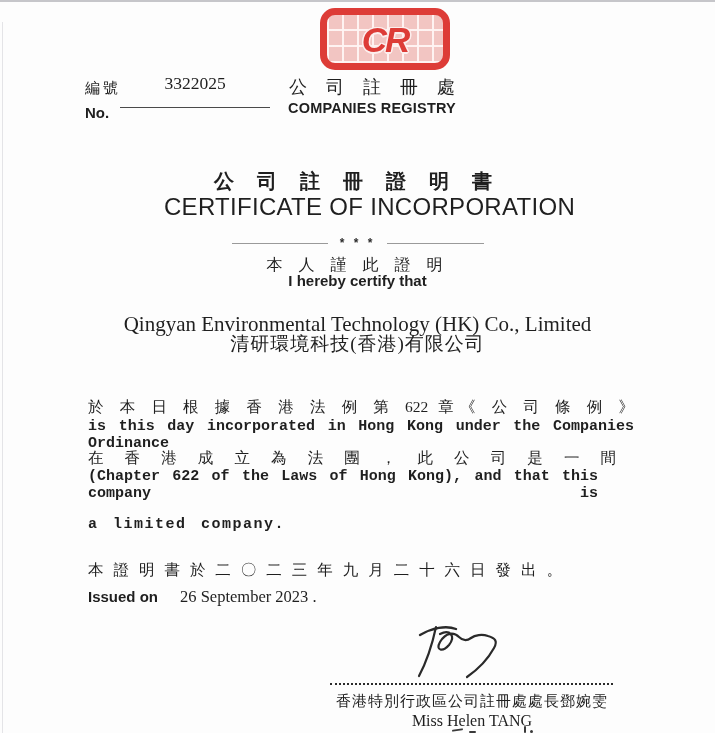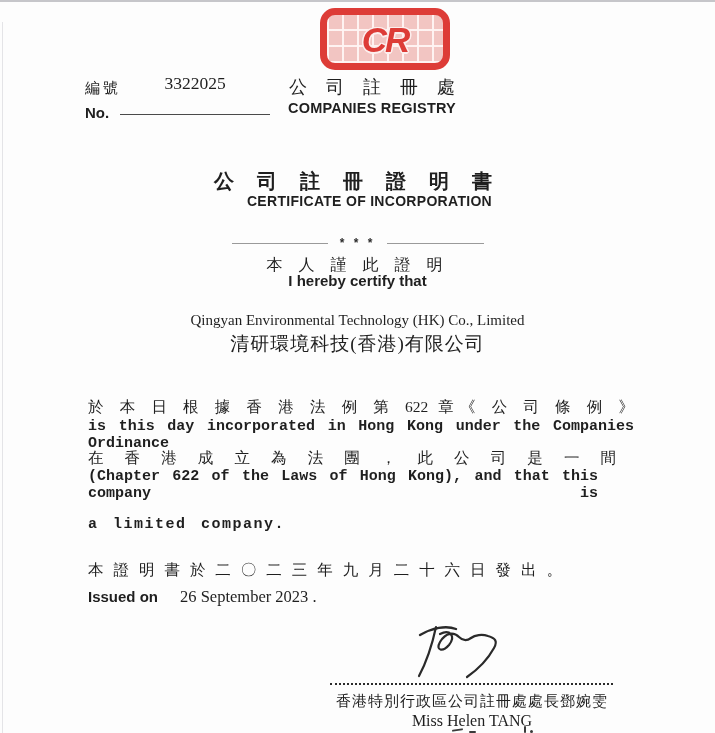--- a/index.html
+++ b/index.html
@@ -8,21 +8,21 @@
     position:relative; width:715px; height:733px; margin:0 auto;
     background:#fdfdfd; overflow:hidden;
     font-family:"Liberation Serif", serif; color:#1f1f1f;
   }
   .edge-top{ position:absolute; top:0; left:0; right:0; height:2px; background:#c6c6ca; }
   .edge-left{ position:absolute; top:22px; left:2px; width:1px; height:711px; background:#e4e4e7; }
 
   
   .num-label-cn{ position:absolute; left:85px; top:79px; font-size:15px; letter-spacing:3px; }
   .num-value{ position:absolute; left:120px; top:73px; width:150px; text-align:center;
-    font-size:17.5px; border-bottom:1.5px solid #4a4a4a; padding-bottom:20px; }
+    font-size:17.5px; border-bottom:1.5px solid #4a4a4a; padding-bottom:13px; }
   .num-label-en{ position:absolute; left:85px; top:104px; font-family:"Liberation Sans",sans-serif;
     font-weight:bold; font-size:15px; }
 
   
   .logo{
     position:absolute; left:320px; top:8px; width:130px; height:62px;
     border:7px solid #dd3c37; border-radius:15px;
     background-color:#f2c5c2;
     background-image:
       repeating-linear-gradient(90deg, rgba(255,245,244,.95) 0 2px, transparent 2px 15px),
@@ -35,33 +35,33 @@
     text-shadow:-1.5px 0 #fceeed, 1.5px 0 #fceeed, 0 -1.5px #fceeed, 0 1.5px #fceeed,
       -1px -1px #fceeed, 1px 1px #fceeed, -1px 1px #fceeed, 1px -1px #fceeed;
   }
   .registry-cn{ position:absolute; left:289px; top:75px; font-family:"Liberation Sans",sans-serif;
     font-size:18px; letter-spacing:7px; white-space:nowrap; }
   .registry-en{ position:absolute; left:288px; top:100px; font-family:"Liberation Sans",sans-serif;
     font-weight:bold; font-size:14.5px; letter-spacing:.2px; }
 
   .centered{ position:absolute; left:0; width:715px; text-align:center; }
   .title-cn{ top:168px; font-size:20px; font-weight:600; letter-spacing:9px; }
-  .title-en{ top:193px; font-family:"Liberation Sans",sans-serif; font-weight:bold;
-    font-size:14px; letter-spacing:.3px;padding-left:24px; }
+  .title-en{ top:193px; font-family:"Liberation Sans",sans-serif; font-weight:normal;
+    font-size:24px; letter-spacing:.3px;padding-left:24px; }
 
   .divider{ position:absolute; left:50%; top:236px; transform:translateX(-50%);
     width:252px; display:flex; align-items:center; gap:12px; }
   .divider .line{ flex:1; height:1px; background:#9a9a9a; }
   .divider .stars{ font-family:"Liberation Sans",sans-serif; font-weight:bold;
     font-size:12px; letter-spacing:3px; color:#2c2c2c; }
 
   .certify-cn{ top:255px; font-size:16px; letter-spacing:6px; }
   .certify-en{ top:272px; font-family:"Liberation Sans",sans-serif; font-weight:bold; font-size:15px; }
 
-  .company-en{ top:312px; font-size:15px; }
+  .company-en{ top:312px; font-size:21px; }
   .company-cn{ top:331px; font-size:19px; letter-spacing:1px; }
 
   .body-line{ position:absolute; left:88px; white-space:nowrap; }
   .cn-just{ font-size:15.5px; text-align:justify; text-align-last:justify; white-space:normal; }
   .en-bold{ font-family:Liberation Mono, monospace; font-weight:bold; font-size:15px; }
   .en-just{ text-align:justify; text-align-last:justify; white-space:normal; }
   .p1cn{ top:397px; width:546px; }
   .p1en{ top:418px; width:546px; }
   .p2cn{ top:448px; width:528px; }
   .p2en{ top:468px; width:510px; }

